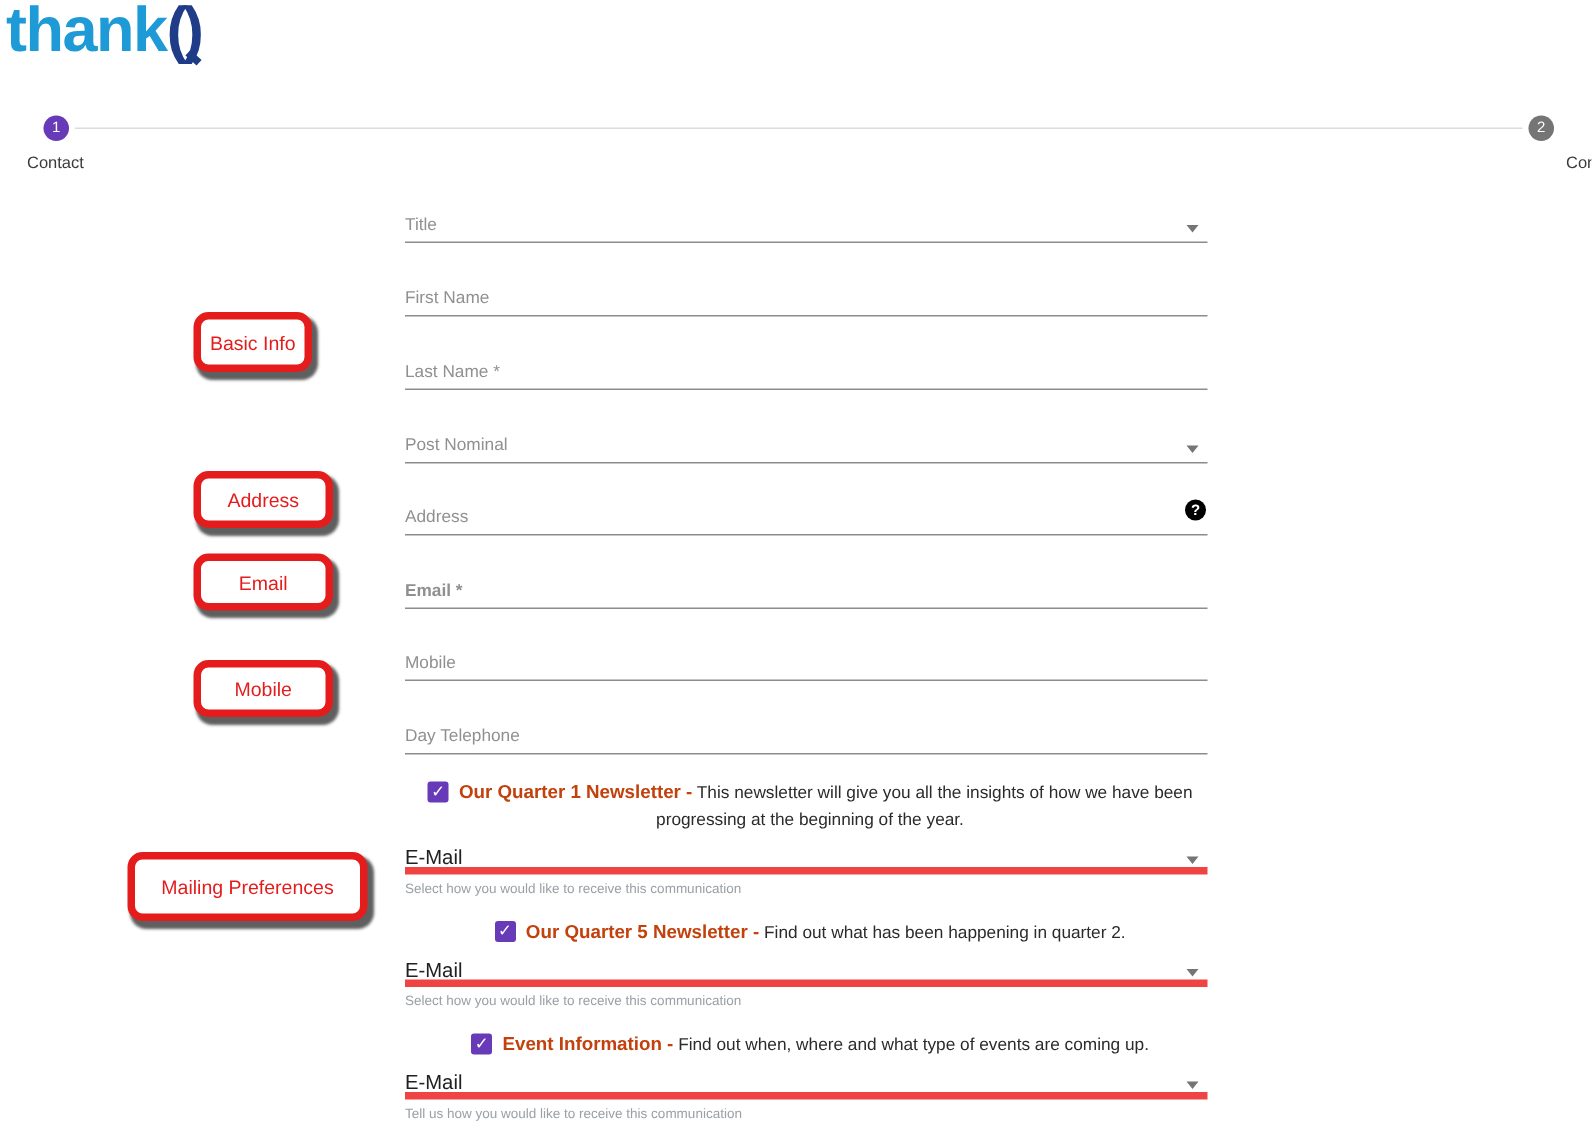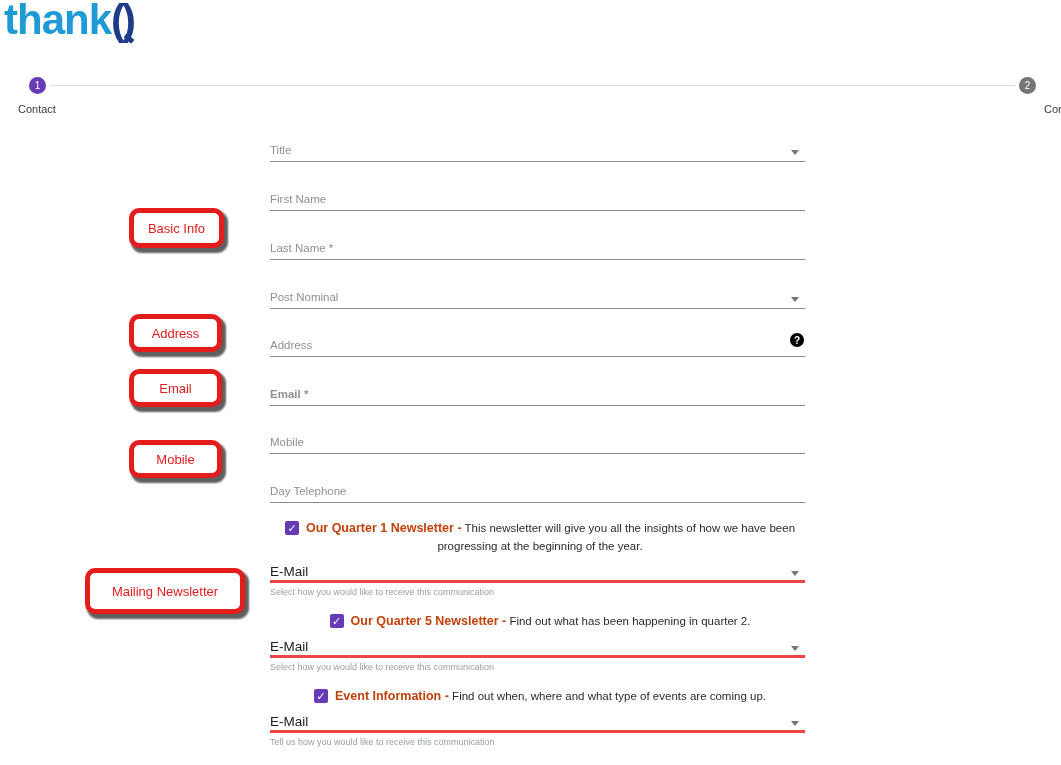--- a/index.html
+++ b/index.html
@@ -23,21 +23,21 @@
   .field { position:absolute; left:270px; width:535px; height:18px; border-bottom:1px solid #8c8c8c; }
   .flabel { position:absolute; left:0; top:0; font-size:11.5px; color:#909090; }
   .arrow-down { position:absolute; right:6px; top:6px; width:0; height:0; border-left:4px solid transparent; border-right:4px solid transparent; border-top:5px solid #757575; }
   .help-icon { position:absolute; right:1px; top:-6px; width:14px; height:14px; border-radius:50%; background:#000; color:#fff; font-size:10px; font-weight:bold; display:flex; align-items:center; justify-content:center; }
 
   
   .pref-text { position:absolute; left:270px; width:540px; font-size:11.5px; color:#2b2b2b; line-height:18px; }
   .pref-text b { font-size:12.5px; color:#c2410c; }
   .checkbox { display:inline-block; width:14px; height:14px; background:#673ab7; border-radius:2px; margin-right:7px; vertical-align:-3px; position:relative; }
   .checkbox::after { content:"\2713"; position:absolute; left:2.5px; top:-2px; color:#fff; font-size:11px; }
-  .select-line { position:absolute; left:270px; width:535px; height:19px; border-bottom:3px solid #ef4444; }
+  .select-line { position:absolute; left:270px; width:535px; height:19px; border-bottom:5px solid #ef4444; }
   .select-value { position:absolute; left:0; top:0; font-size:13.5px; color:#212121; }
   .select-line .arrow-down { top:7px; }
   .hint { position:absolute; left:270px; font-size:9px; color:#9aa0a6; }
 
   
   .anno { position:absolute; background:#fff; border:5px solid #e51c1c; border-radius:10px; box-shadow:3px 4px 2px 1px rgba(55,55,55,0.8); display:flex; align-items:center; justify-content:center; color:#e51c1c; font-size:13px; }
 </style>
 </head>
 <body>
 
@@ -112,19 +112,19 @@
 
   <div class="pref-text" style="top:687px;">
     <span class="checkbox"></span><b>Event Information -</b><span> Find out when, where and what type of events are coming up.</span>
   </div>
   <div class="select-line" style="top:714px;">
     <span class="select-value">E-Mail</span>
     <span class="arrow-down"></span>
   </div>
   <div class="hint" style="top:737px;">Tell us how you would like to receive this communication</div>
 
-  <div class="anno" style="left:129px; top:208px; width:95px; height:40px;">Basic Info</div>
+  <div class="anno" style="left:129px; top:208px; width:79px; height:40px;">Basic Info</div>
   <div class="anno" style="left:129px; top:314px; width:93px; height:38px;">Address</div>
   <div class="anno" style="left:129px; top:369px; width:93px; height:38px;">Email</div>
   <div class="anno" style="left:129px; top:440px; width:93px; height:38px;">Mobile</div>
-  <div class="anno" style="left:85px; top:568px; width:160px; height:46px;">Mailing Newsletter</div>
+  <div class="anno" style="left:85px; top:568px; width:160px; height:46px;">Mailing Preferences</div>
 
 </div>
 
 </body></html>

